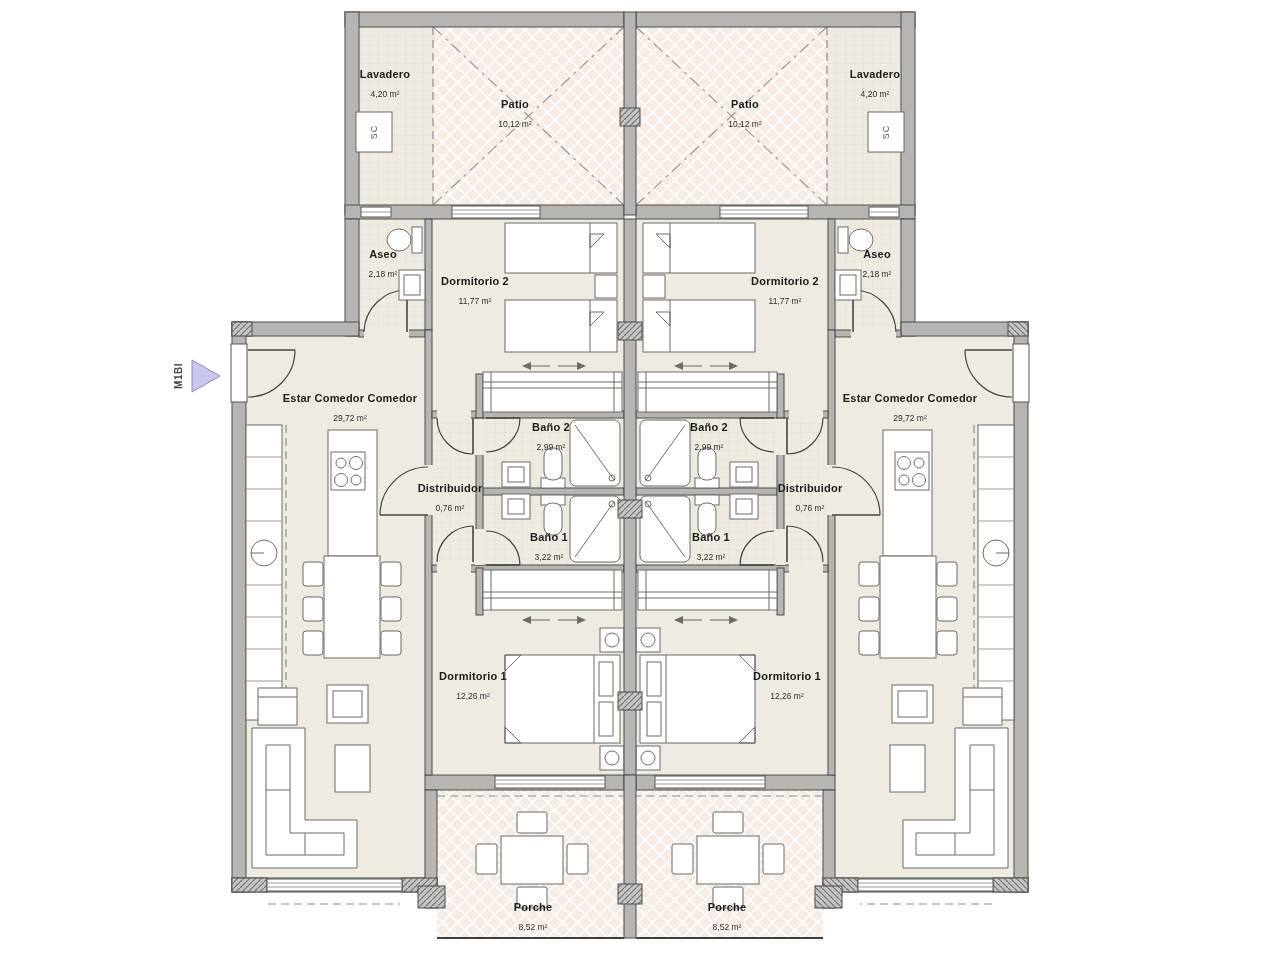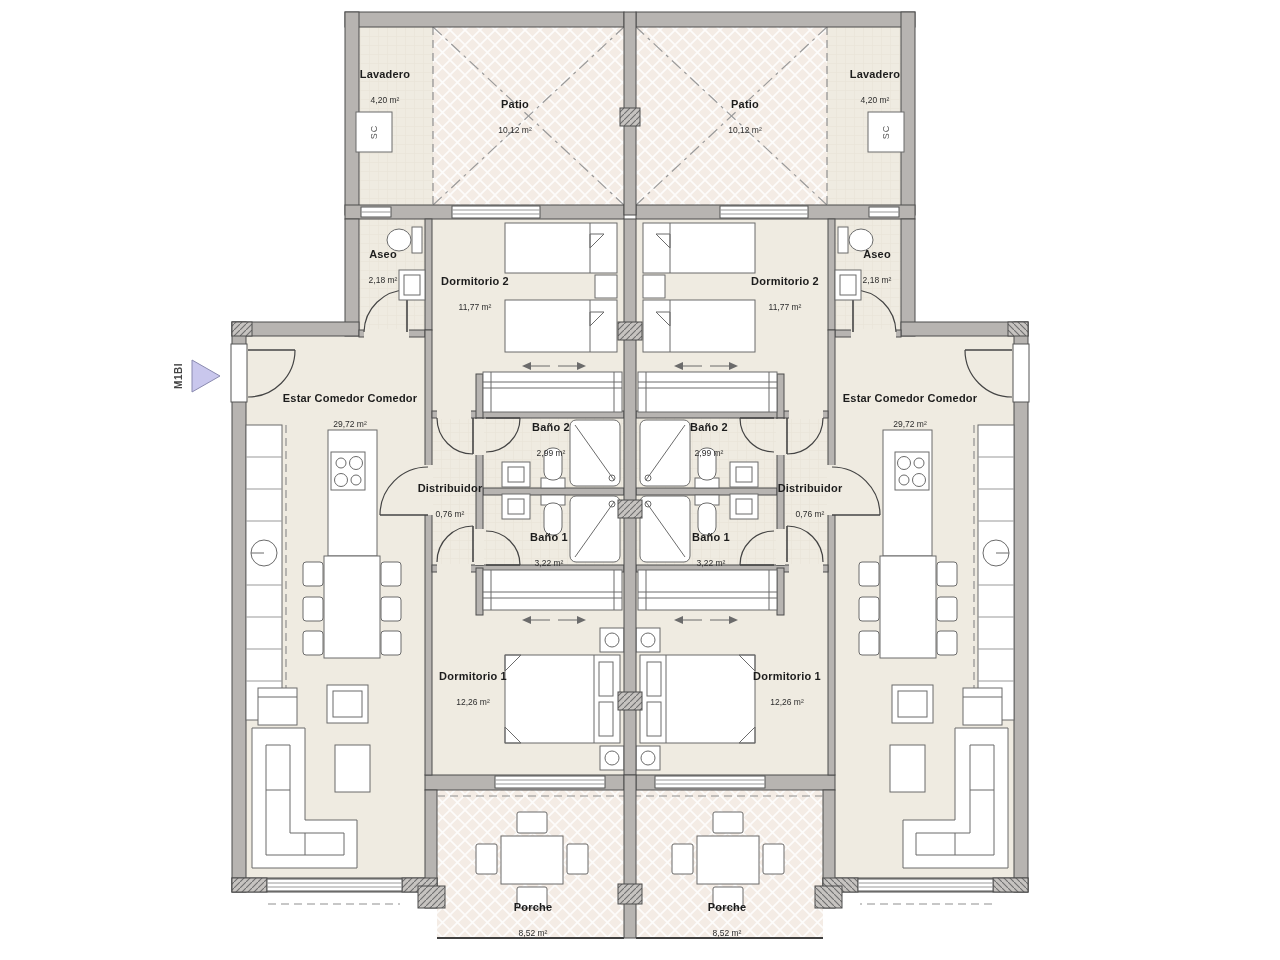--- a/index.html
+++ b/index.html
@@ -18,21 +18,21 @@
   .thin{stroke:#999;stroke-width:1;fill:none;}
   .dash{stroke:#8f8f8f;stroke-width:1.2;fill:none;stroke-dasharray:8 5;}
   .dashdot{stroke:#9a9a9a;stroke-width:1.2;fill:none;stroke-dasharray:12 5 3 5;}
   .win{fill:#ffffff;stroke:#555;stroke-width:1;}
   .arc{stroke:#444;stroke-width:1.2;fill:none;}
   .leaf{stroke:#444;stroke-width:1.6;fill:none;}
   .edge{stroke:#3f3f3f;stroke-width:2;fill:none;}
   .marker-tri{fill:var(--marker_fill);stroke:#8a8ab0;stroke-width:1;}
   .lbl{position:absolute;transform:translateX(-50%);text-align:center;color:#1c1c1c;white-space:nowrap;}
   .nm{font-weight:bold;font-size:11px;letter-spacing:.2px;}
-  .ar{font-size:8.5px;color:#2d2d2d;margin-top:15px;}
+  .ar{font-size:8.5px;color:#2d2d2d;margin-top:9px;}
   .rot{position:absolute;transform:translate(-50%,-50%) rotate(-90deg);
        font-size:9px;color:#555;letter-spacing:1px;white-space:nowrap;}
   .marker-txt{position:absolute;transform:translate(-50%,-50%) rotate(-90deg);
        font-size:10px;font-weight:bold;color:#444;letter-spacing:.5px;white-space:nowrap;}
 </style>
 </head>
 <body>
 
 <div class="plan">
 <svg width="1280" height="960" viewBox="0 0 1280 960">

